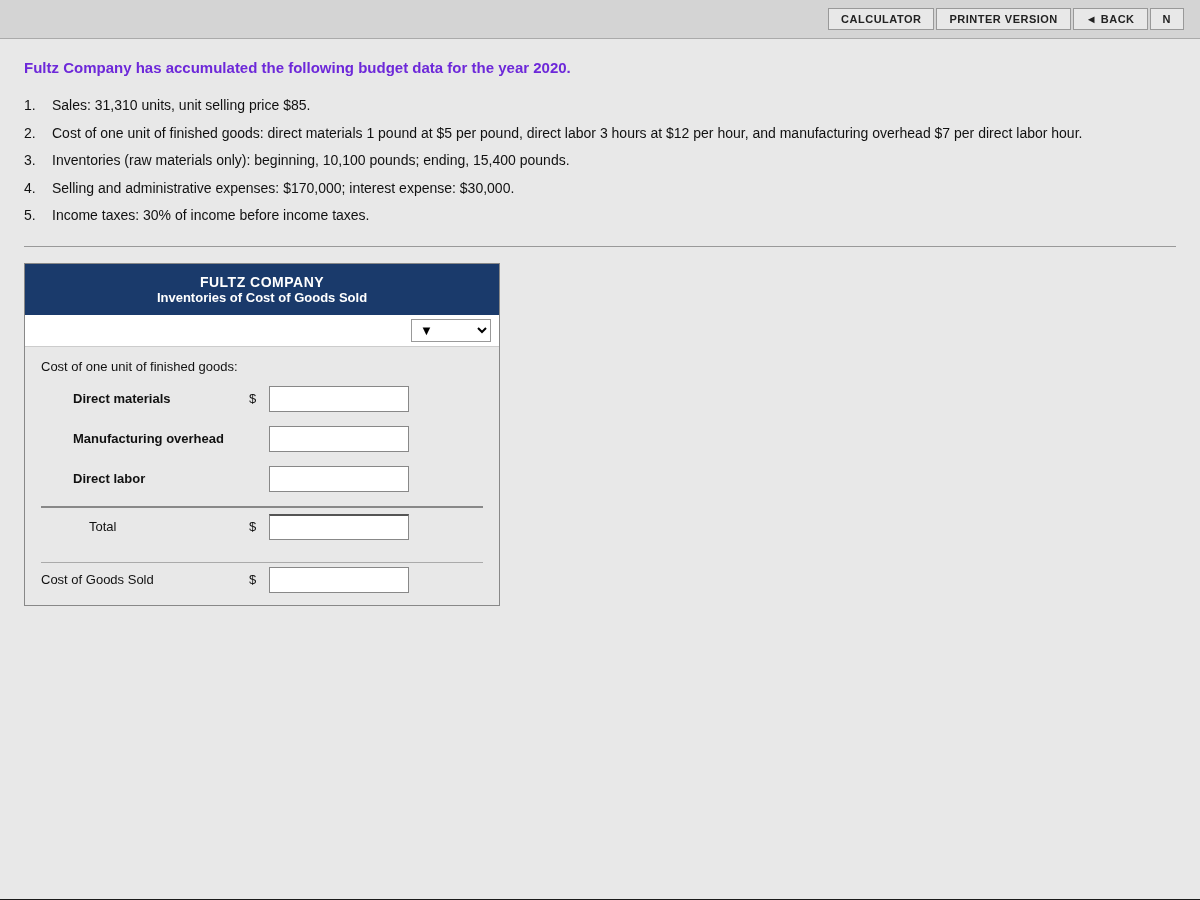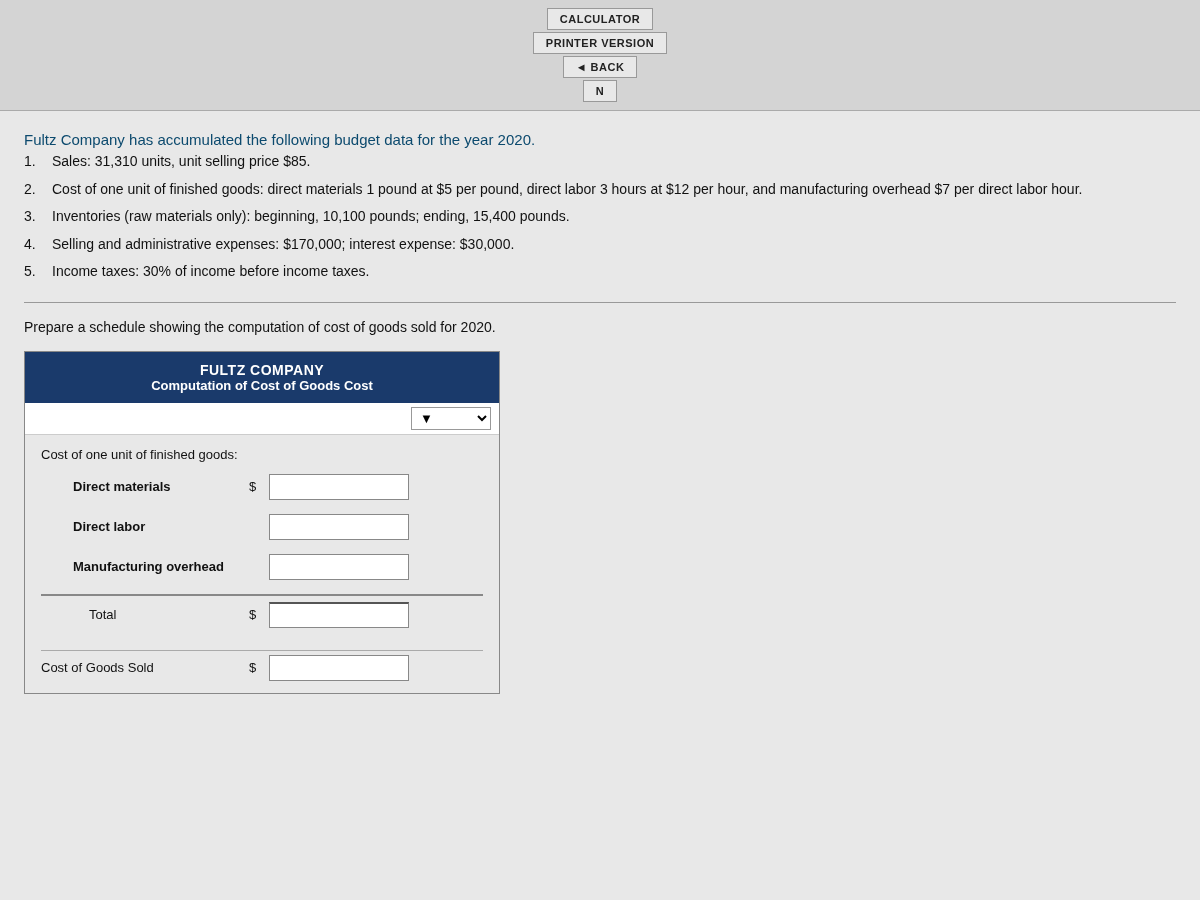--- a/index.html
+++ b/index.html
@@ -12,21 +12,20 @@
     }
 
     .top-bar {
       background: #d4d4d4;
       border-bottom: 1px solid #aaa;
       padding: 8px 16px;
       display: flex;
       justify-content: flex-end;
       align-items: center;
       gap: 2px;
-      flex-direction: column;
     }
 
     .top-btn {
       background: #e8e8e8;
       border: 1px solid #999;
       padding: 4px 12px;
       font-size: 11px;
       font-weight: bold;
       cursor: pointer;
       letter-spacing: 0.5px;
@@ -34,23 +33,23 @@
     }
 
     .main-content {
       background: #e8e8e8;
       padding: 20px 24px;
       min-height: 860px;
     }
 
     .intro-text {
       font-size: 15px;
-      font-weight: normal;
-      color: #0c4a6e;
-      margin-bottom: 4px;
+      font-weight: bold;
+      color: #6d28d9;
+      margin-bottom: 20px;
     }
 
     .data-list {
       list-style: none;
       margin-bottom: 20px;
     }
 
     .data-list li {
       display: flex;
       margin-bottom: 8px;
@@ -270,51 +269,50 @@
       <span class="content">Selling and administrative expenses: $170,000; interest expense: $30,000.</span>
     </li>
     <li>
       <span class="num">5.</span>
       <span class="content">Income taxes: 30% of income before income taxes.</span>
     </li>
   </ul>
 
   <hr class="divider">
 
-  <p class="schedule-intro">Prepare a schedule showing the computation of cost of goods sold for 2020.</p>
 
   <div class="table-container">
     <div class="table-header">
       <div class="company-name">FULTZ COMPANY</div>
-      <div class="table-title">Computation of Cost of Goods Cost</div>
+      <div class="table-title">Inventories of Cost of Goods Sold</div>
     </div>
 
     <div class="dropdown-row">
       <select class="dropdown-select">
         <option>▼</option>
       </select>
     </div>
 
     <div class="table-body">
       <p class="section-label">Cost of one unit of finished goods:</p>
 
       <div class="cost-row">
         <span class="label indented">Direct materials</span>
         <span class="dollar-sign">$</span>
         <input class="cost-input" type="text" value="" style="">
       </div>
 
       <div class="cost-row">
-        <span class="label indented">Direct labor</span>
+        <span class="label indented">Manufacturing overhead</span>
         <span class="dollar-sign"></span>
         <input class="cost-input" type="text" value="" style="">
       </div>
 
       <div class="cost-row">
-        <span class="label indented">Manufacturing overhead</span>
+        <span class="label indented">Direct labor</span>
         <span class="dollar-sign"></span>
         <input class="cost-input" type="text" value="" style="">
       </div>
 
       <div class="total-row">
         <span class="label">Total</span>
         <span class="dollar-sign">$</span>
         <input class="total-input" type="text" value="" style="">
       </div>
 

